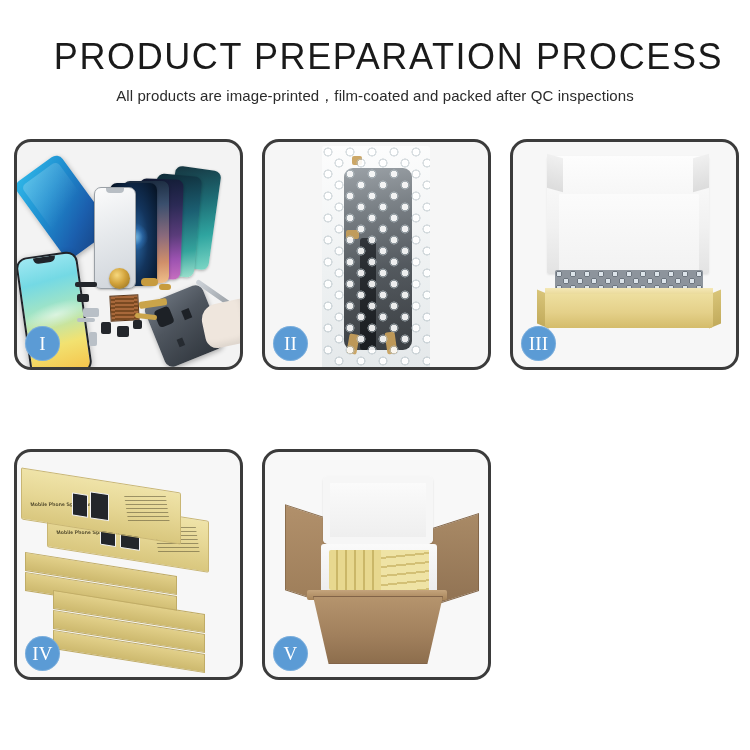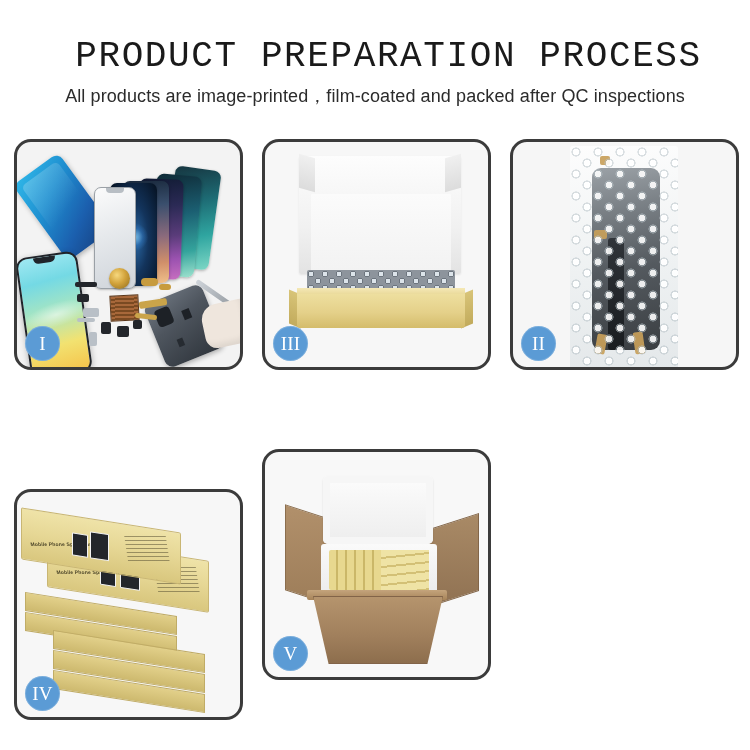--- a/index.html
+++ b/index.html
@@ -15,33 +15,33 @@
     position: relative;
   }
 
   
   .header {
     width: 750px;
     padding-top: 38px;
     text-align: center;
   }
   .title {
-    font-family: Liberation Mono, monospace;
+    font-family: Liberation Sans, sans-serif;
     font-size: 36px;
     font-weight: 500;
     color: #1a1a1a;
     letter-spacing: 1.6px;
     line-height: 38px;
     white-space: nowrap;
     padding-left: 27px;
   }
   .subtitle {
     margin-top: 11px;
     font-family: "Liberation Sans", sans-serif;
-    font-size: 18px;
+    font-size: 15px;
     font-weight: 400;
     color: #2b2b2b;
     letter-spacing: 0.1px;
     line-height: 18px;
     white-space: nowrap;
   }
 
   
   .grid {
     position: absolute;
@@ -366,21 +366,21 @@
   }
   .box3-side-r {
     position: absolute;
     left: 196px; top: 150px;
     width: 12px; height: 34px;
     background: linear-gradient(180deg,#d8c478,#c2ab5c);
     transform: skewY(-22deg);
   }
 
   
-  .p4 { background: #f7f7f7; margin-top: 40px; }
+  .p4 { background: #f7f7f7; }
   .stack { position: absolute; left: 0; top: 0; width: 229px; height: 231px; }
   .kbox {
     position: absolute;
     background: linear-gradient(180deg,#efe3a8 0%,#e6d795 48%,#d9c77e 100%);
     border: 1px solid #c9b673;
     border-radius: 2px;
   }
   .kbox-side {
     position: absolute;
     background: linear-gradient(180deg,#e2d08a 0%,#cdb96e 100%);
@@ -542,50 +542,50 @@
       <div class="part part-light" style="left:72px;top:190px;width:8px;height:14px;border-radius:2px;"></div>
       <div class="part part-dark" style="left:60px;top:152px;width:12px;height:8px;"></div>
       <div class="flex-cable" style="left:122px;top:158px;width:28px;height:7px;transform:rotate(-8deg);"></div>
       <div class="flex-cable" style="left:118px;top:172px;width:22px;height:5px;transform:rotate(6deg);"></div>
       <div class="part part-light" style="left:60px;top:176px;width:18px;height:4px;"></div>
 
       <div class="tool"></div>
       <div class="hand"></div>
     </div>
     <div class="badge">I</div>
-  </div>
-
-  <div class="panel p3">
-    <div class="panel-inner">
-      <div class="box3-lid"></div>
-      <div class="box3-foam"></div>
-      <div class="box3-bubble"></div>
-      <div class="box3-side-l"></div>
-      <div class="box3-side-r"></div>
-      <div class="box3-lip"></div>
-      <div class="box3-front"></div>
-    </div>
-    <div class="badge">III</div>
   </div>
 
   <div class="panel p2">
     <div class="panel-inner">
       <div class="bubble-bag">
         <div class="inner-part"></div>
         <div class="inner-flex"></div>
         <div class="tape" style="left:30px;top:10px;width:10px;height:9px;"></div>
         <div class="tape" style="left:24px;top:84px;width:13px;height:9px;"></div>
         <div class="tape" style="left:26px;top:188px;width:10px;height:20px;transform:rotate(10deg);"></div>
         <div class="tape" style="left:64px;top:186px;width:10px;height:22px;transform:rotate(-8deg);"></div>
         <div class="bubble-tex"></div>
       </div>
     </div>
     <div class="badge">II</div>
   </div>
 
+  <div class="panel p3">
+    <div class="panel-inner">
+      <div class="box3-lid"></div>
+      <div class="box3-foam"></div>
+      <div class="box3-bubble"></div>
+      <div class="box3-side-l"></div>
+      <div class="box3-side-r"></div>
+      <div class="box3-lip"></div>
+      <div class="box3-front"></div>
+    </div>
+    <div class="badge">III</div>
+  </div>
+
   <div class="panel p4">
     <div class="panel-inner">
       <div class="stack">
 
         <div class="kbox-side" style="left:8px;top:112px;width:150px;height:17px;transform:skewY(9deg);"></div>
         <div class="kbox-side" style="left:8px;top:132px;width:150px;height:17px;transform:skewY(9deg);"></div>
         <div class="kbox-side" style="left:36px;top:150px;width:150px;height:17px;transform:skewY(9deg);"></div>
         <div class="kbox-side" style="left:36px;top:170px;width:150px;height:17px;transform:skewY(9deg);"></div>
         <div class="kbox-side" style="left:36px;top:190px;width:150px;height:17px;transform:skewY(9deg);"></div>
 

